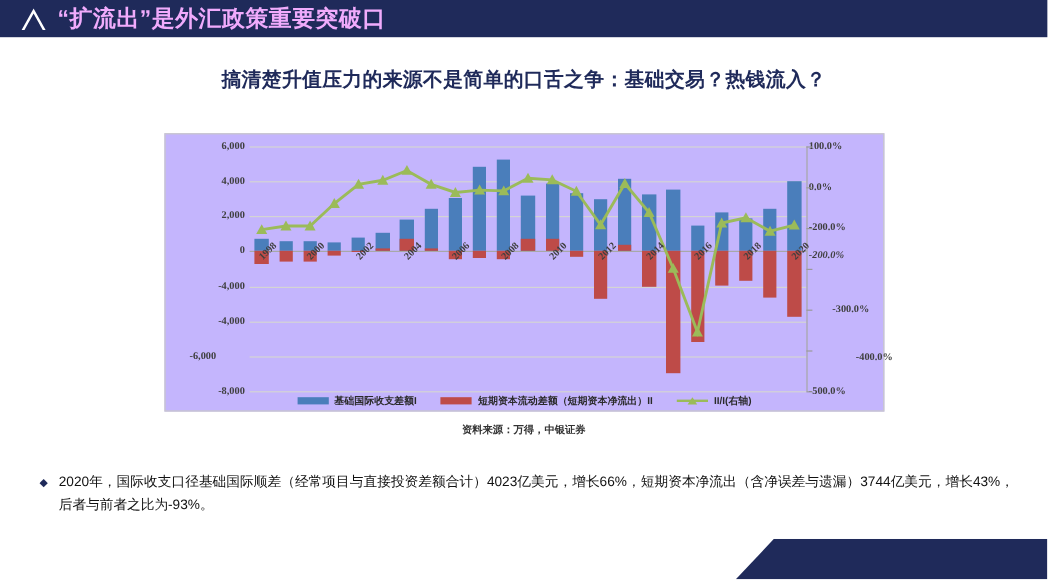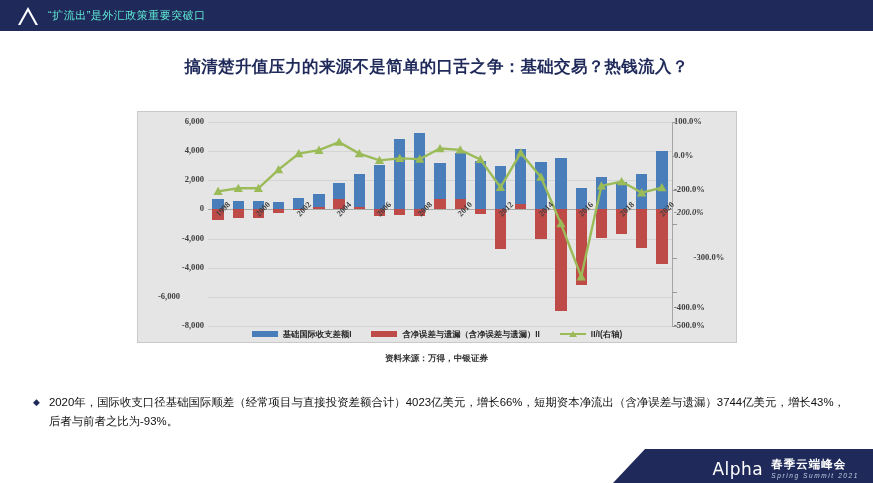--- a/index.html
+++ b/index.html
@@ -12,38 +12,38 @@
   }
 
   
   .header-bar {
     position: absolute; left: 0; top: 0; width: 873px; height: 31px;
     background: #1f2a5a;
     display: flex; align-items: center;
   }
   .header-logo { margin-left: 17px; width: 22px; height: 20px; display: block; }
   .header-title {
-    color: #5eead4; font-size: 11px; font-weight: normal;
+    color: #f0abfc; font-size: 19px; font-weight: bold;
     letter-spacing: .5px; margin-left: 9px; white-space: nowrap;
   }
 
   
   .slide-title {
     position: absolute; left: 0; top: 56px; width: 873px;
     text-align: center;
     color: #1f2a5a; font-size: 16.5px; font-weight: bold;
     letter-spacing: .3px;
   }
 
   
   .chart-panel {
     position: absolute; left: 137px; top: 111px;
     width: 600px; height: 232px;
     border: 1px solid #c9c9c9;
-    background: #e5e5e5;
+    background: #c4b5fd;
   }
   .chart-wrap { position: absolute; left: 0; top: 0; width: 600px; height: 232px; }
 
   .axis-label {
     position: absolute; font-size: 8.6px; font-weight: bold;
     color: #3f3f3f; white-space: nowrap;
     font-family: "Liberation Serif", "DejaVu Serif", serif;
   }
   .axis-label.left  { right: 534px; text-align: right; width: 70px; }
   .axis-label.right { left: 536px; text-align: left; width: 70px; }
@@ -166,21 +166,21 @@
         <div class="axis-label left" style="top: 149.714px;">-4,000</div>
         <div class="axis-label left" style="top: 178.857px; text-align: center;">-6,000</div>
         <div class="axis-label left" style="top: 208px;">-8,000</div>
       </div>
     <div id="right-axis-labels">
         <div class="axis-label right" style="top: 4px;">100.0%</div>
         <div class="axis-label right" style="top: 38px;">0.0%</div>
         <div class="axis-label right" style="top: 72px;">-200.0%</div>
         <div class="axis-label right" style="top: 95px; font-style: italic;">-200.0%</div>
         <div class="axis-label right" style="top: 140px; text-align: center;">-300.0%</div>
-        <div class="axis-label right" style="top: 190px;">-400.0%</div>
+        <div class="axis-label right" style="top: 180px; text-align: right;">-400.0%</div>
         <div class="axis-label right" style="top: 208px;">-500.0%</div>
       </div>
 
     <div class="plot" id="plot">
       <div id="gridlines">
           <div class="gridline" style="top: 0px;"></div>
           <div class="gridline" style="top: 29.1429px;"></div>
           <div class="gridline" style="top: 58.2857px;"></div>
           <div class="gridline zero" style="top: 87.4286px;"></div>
           <div class="gridline" style="top: 116.571px;"></div>
@@ -337,38 +337,30 @@
   </div>
 </div>
 
 <div class="legend">
   <div class="legend-item">
     <span class="swatch blue"></span>
     <span class="legend-text">基础国际收支差额I</span>
   </div>
   <div class="legend-item">
     <span class="swatch red"></span>
-    <span class="legend-text">含净误差与遗漏（含净误差与遗漏）II</span>
+    <span class="legend-text">短期资本流动差额（短期资本净流出）II</span>
   </div>
   <div class="legend-item">
     <span class="swatch-line"></span>
     <span class="legend-text">II/I(右轴)</span>
   </div>
 </div>
 
 <div class="source">资料来源：万得，中银证券</div>
 
 <div class="bullet-block">
   <span class="bullet-marker">◆</span>
   <span class="bullet-text">2020年，国际收支口径基础国际顺差（经常项目与直接投资差额合计）4023亿美元，增长66%，短期资本净流出（含净误差与遗漏）3744亿美元，增长43%，后者与前者之比为-93%。</span>
 </div>
 
 <div class="footer">
   <div class="footer-band"></div>
-  <div class="footer-content">
-    <span class="footer-alpha">Alpha</span>
-    <span class="footer-cn">
-      <span class="footer-cn-main">春季云端峰会</span>
-      <span class="footer-cn-sub">Spring Summit 2021</span>
-    </span>
-
-  </div>
 </div>
 
 </body></html>

